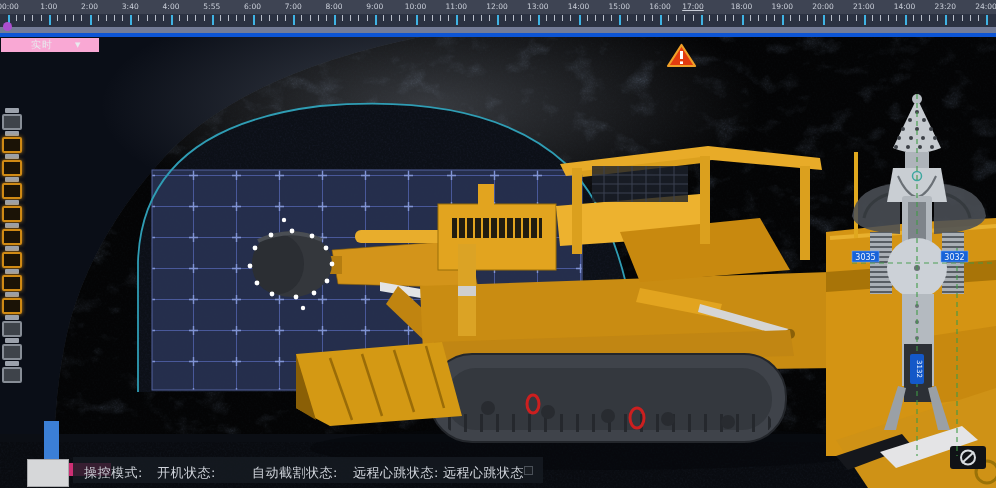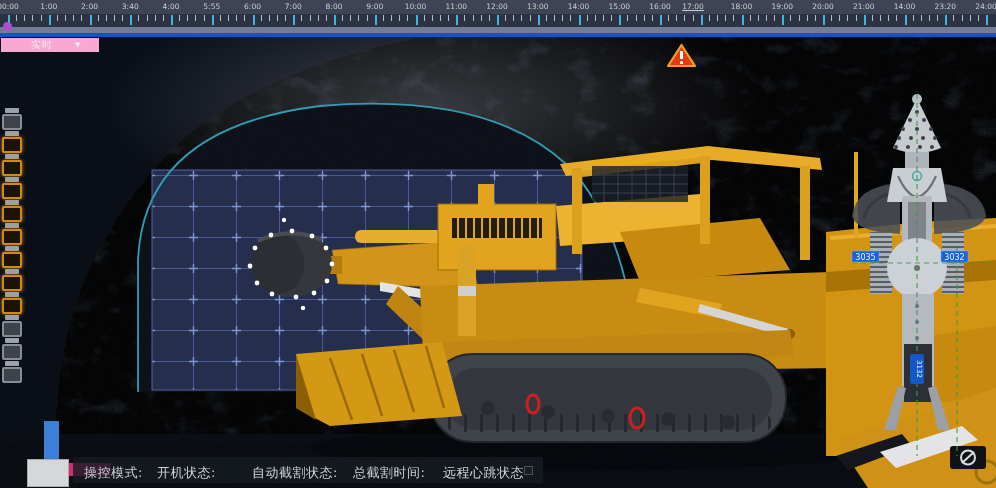--- a/index.html
+++ b/index.html
@@ -505,17 +505,17 @@
 
   <div class="gizmo-y"></div>
   <div class="gizmo-x"></div>
   <div class="gizmo-o"></div>
 
   <div class="bottom-bar">
     <span class="hb-dot"></span>
   <span class="sb-item" style="left: 11px;">操控模式:</span>
       <span class="sb-item" style="left: 84px;">开机状态:</span>
       <span class="sb-item" style="left: 179px;">自动截割状态:</span>
-      <span class="sb-item" style="left: 280px;">总截割时间:</span>
+      <span class="sb-item" style="left: 280px;">远程心跳状态:</span>
       <span class="sb-item" style="left: 370px;">远程心跳状态</span>
     </div>
 
 </div>
 
 </body></html>

